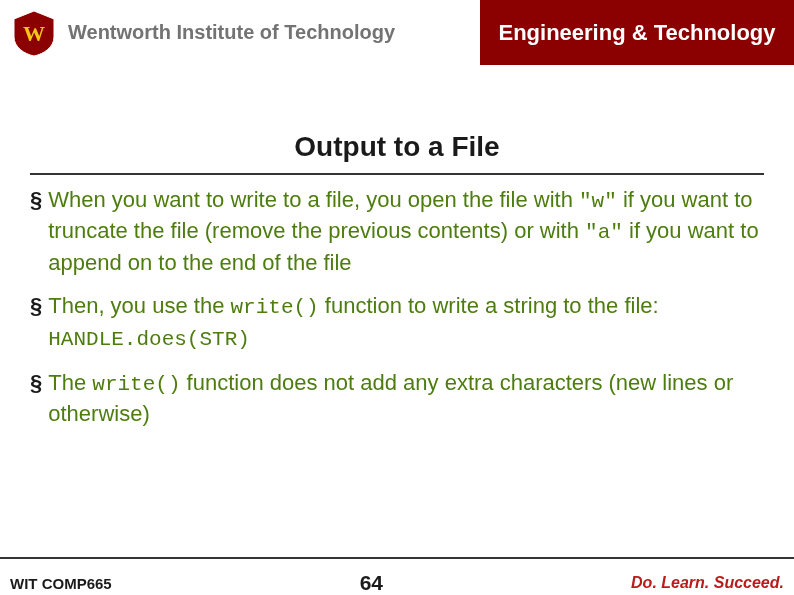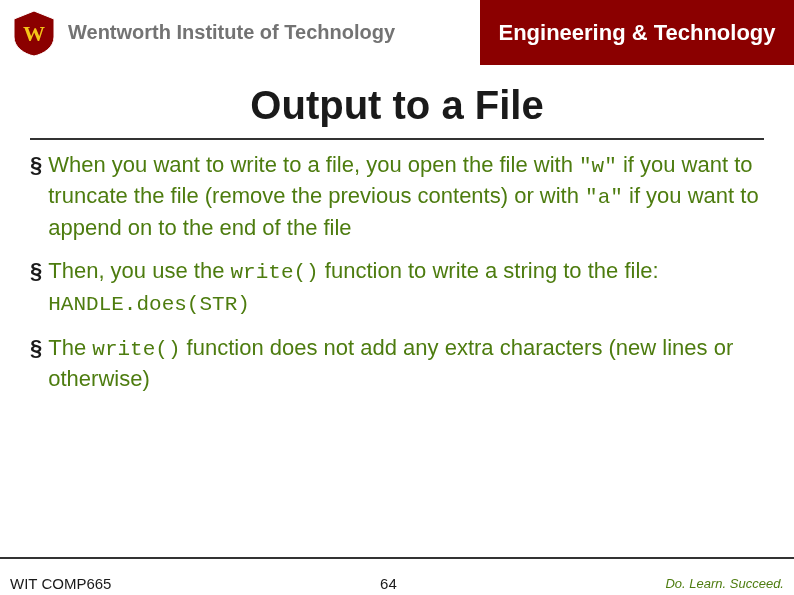--- a/index.html
+++ b/index.html
@@ -78,23 +78,24 @@
       flex-direction: column;
     }
 
     
     .page-title-area {
       text-align: center;
       padding: 8px 0 6px 0;
     }
 
     .page-title {
-      font-size: 40px;
-      font-weight: bold;
-      color: #1a1a1a;
+      font-size: 28px;
+      font-weight: bold;
+      color: #1a1a1a;
+      margin-top: 48px;
     }
 
     .title-divider {
       border: none;
       border-top: 2px solid #333;
       margin: 4px 0 10px 0;
     }
 
     
     .bullet-items {
@@ -134,35 +135,36 @@
     
     .footer {
       border-top: 2px solid #333;
       display: flex;
       flex-direction: row;
       justify-content: space-between;
       align-items: center;
       padding: 18px 10px 6px 10px;
       margin: 8px 0 0 0;
       height: 38px;
+      font-weight: bold;
     }
 
     .footer-left {
       font-size: 15px;
       color: #1a1a1a;
     }
 
     .footer-center {
-      font-size: 15px;
+      font-size: 21px;
       color: #1a1a1a;
     }
 
     .footer-right {
-      font-size: 13px;
-      color: #4d7c0f;
+      font-size: 16px;
+      color: #b91c1c;
       font-style: italic;
     }
   </style>
 </head>
 <body>
 
 <div class="slide">
 
   <div class="header">
     <div class="header-left">

